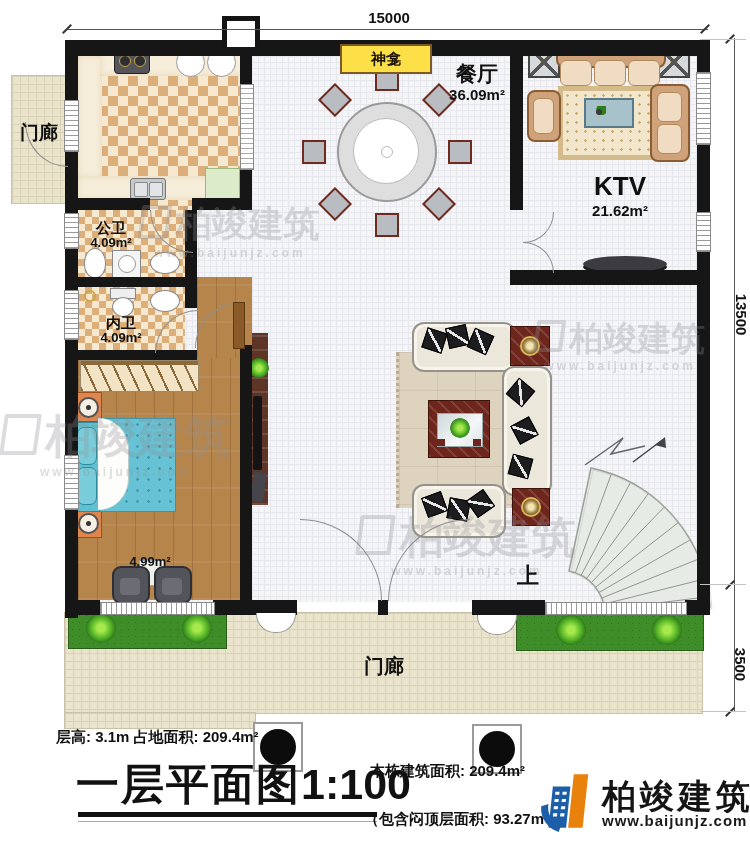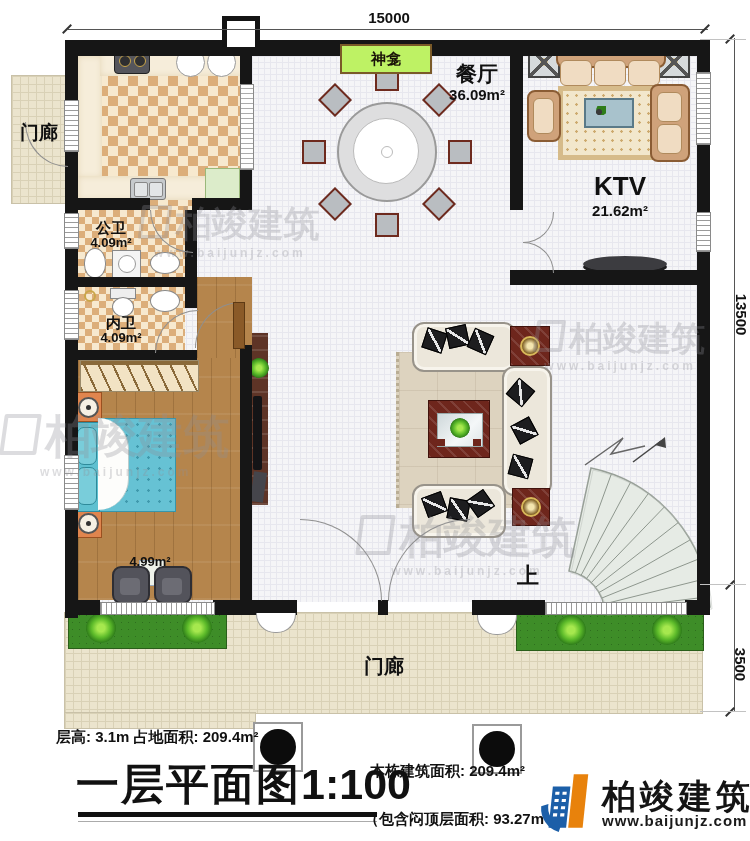--- a/index.html
+++ b/index.html
@@ -269,21 +269,21 @@
   <div class="arc" style="left:155px;top:310px;width:42px;height:42px;border-left-width:1px;border-top-width:1px;border-top-left-radius:100%;"></div>
   <div class="arc" style="left:195px;top:302px;width:45px;height:45px;border-left-width:1px;border-top-width:1px;border-top-left-radius:100%;"></div>
   <div class="abs" style="left:233px;top:302px;width:10px;height:45px;background:#8a5a28;border:1px solid #5e3a14;"></div>
   <div class="arc" style="left:523px;top:212px;width:30px;height:30px;border-right-width:1px;border-bottom-width:1px;border-bottom-right-radius:100%;"></div>
   <div class="arc" style="left:523px;top:242px;width:30px;height:30px;border-right-width:1px;border-top-width:1px;border-top-right-radius:100%;"></div>
   <div class="arc" style="left:300px;top:519px;width:81px;height:81px;border-right-width:1px;border-top-width:1px;border-top-right-radius:100%;"></div>
   <div class="arc" style="left:388px;top:519px;width:81px;height:81px;border-left-width:1px;border-top-width:1px;border-top-left-radius:100%;"></div>
   <div class="abs" style="left:256px;top:613px;width:38px;height:19px;background:#fff;border:1px solid #9a9a9a;border-top:none;border-radius:0 0 19px 19px;"></div>
   <div class="abs" style="left:477px;top:615px;width:38px;height:19px;background:#fff;border:1px solid #9a9a9a;border-top:none;border-radius:0 0 19px 19px;"></div>
 
-  <div class="abs" style="left:340px;top:44px;width:88px;height:26px;background:#bef264;border:2px solid #7a5a28;display:flex;align-items:center;justify-content:center;">
+  <div class="abs" style="left:340px;top:44px;width:88px;height:26px;background:#fde047;border:2px solid #7a5a28;display:flex;align-items:center;justify-content:center;">
     <span style="font-size:15px;font-weight:bold;color:#1a1208;">神龛</span>
   </div>
 
   <div class="column" style="left:253px;top:722px;width:46px;height:46px;">
       <div class="c"></div>
     </div>
   <div class="column" style="left:472px;top:724px;width:46px;height:46px;">
       <div class="c"></div>
     </div>
 

